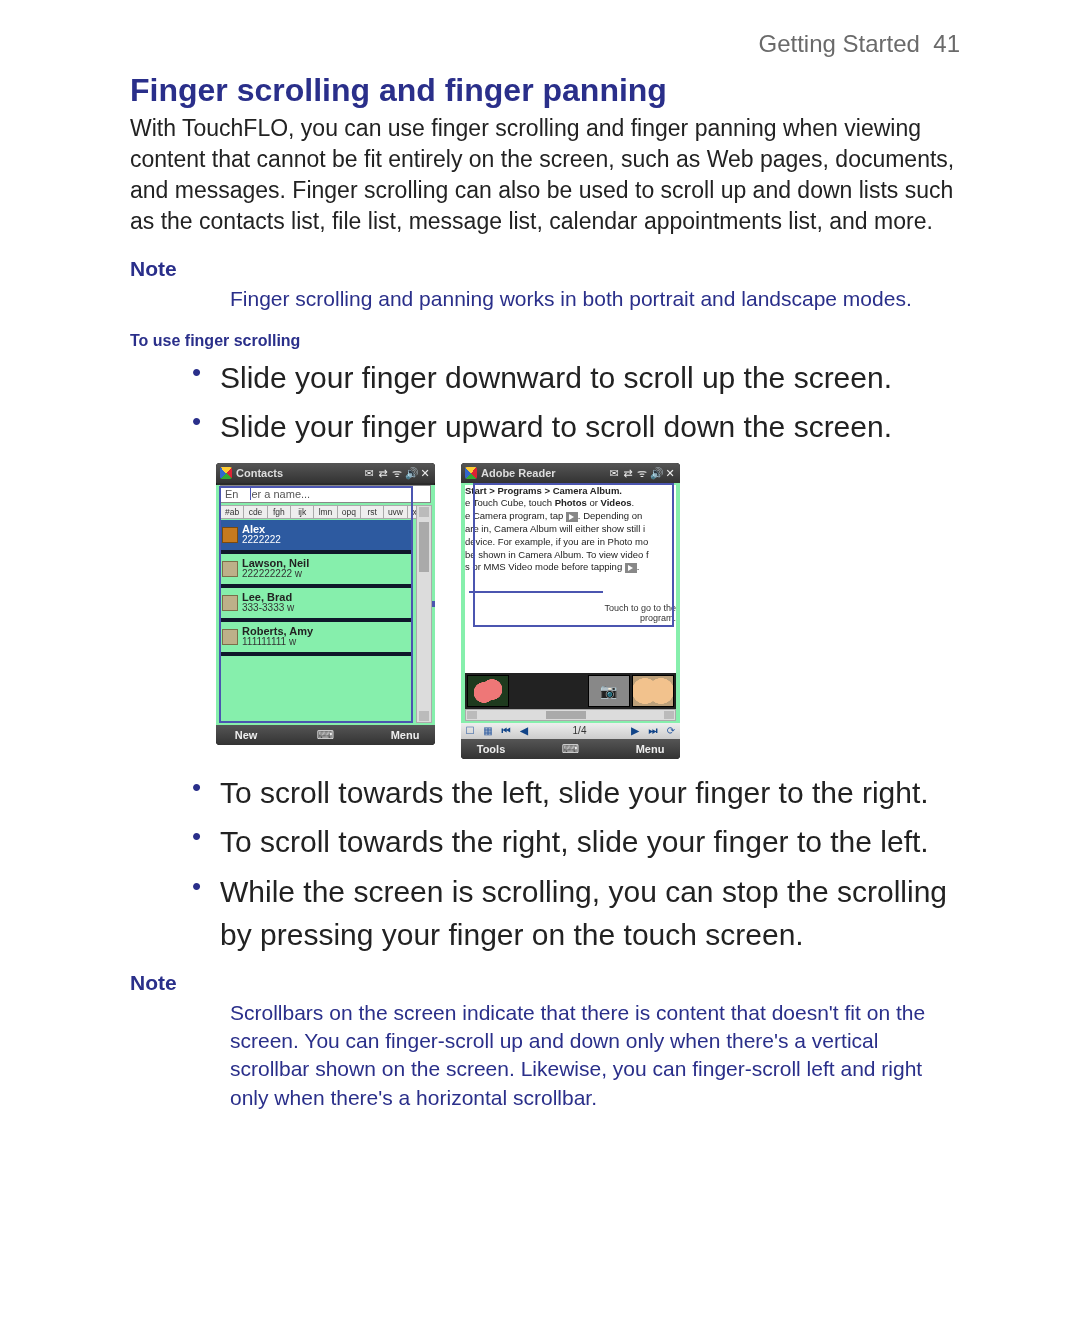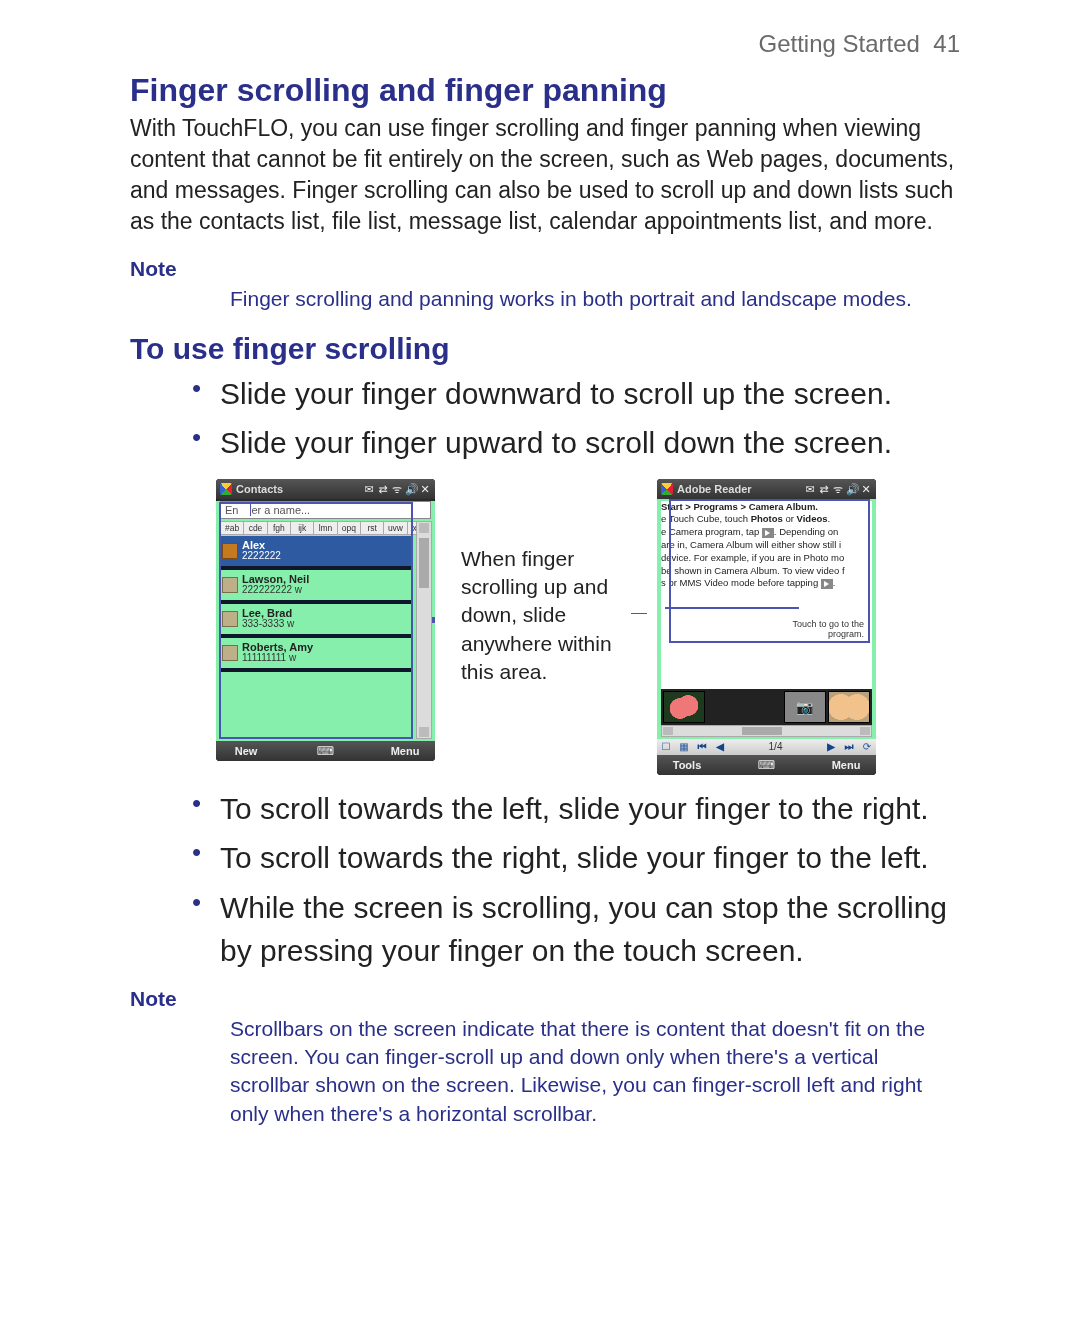--- a/index.html
+++ b/index.html
@@ -45,21 +45,21 @@
     font-weight: 700;
     min-width: 60px;
   }
   .note-text {
     color: #2a2f8a;
     line-height: 1.35;
     margin-top: 28px;
   }
   h3.sub-title {
     margin: 8px 0 2px 0;
-    font-size: 30px;
+    font-size: 16px;
     font-weight: 700;
     color: #2a2f8a;
   }
   ul.bullets {
     margin: 4px 0 14px 0;
     padding-left: 90px;
     list-style: none;
   }
   ul.bullets > li {
     position: relative;
@@ -276,21 +276,21 @@
   .play-icon::after {
     content: "";
     position: absolute;
     left: 3px; top: 2px;
     border-left: 5px solid #fff;
     border-top: 3px solid transparent;
     border-bottom: 3px solid transparent;
   }
   .touch-line {
     position: absolute;
-    right: 8px; top: 118px;
+    right: 0; top: 118px;
     font-size: 9px;
     color: #333;
     text-align: right;
     line-height: 1.15;
   }
   .reader-toolbar {
     position: absolute;
     left: 4px; right: 4px; bottom: 32px;
     height: 18px;
     background: #e4e4e4;
@@ -475,24 +475,20 @@
             <div class="thumb"></div>
           </div>
       </div>
       <div class="softbar">
         <div class="sb-left">New</div>
         <div class="sb-mid">⌨</div>
         <div class="sb-right">Menu</div>
       </div>
     </div>
 
-    <div class="caption">
-      <span>When finger scrolling up and down, slide anywhere within this area.</span>
-      <span class="leader"></span>
-    </div>
 
     <div class="phone">
       <div class="statusbar">
         <span class="win-flag"></span>
         <span class="stat-title">Adobe Reader</span>
         <span class="stat-icons">
           <span>✉</span>
           <span>⇄</span>
           <span>ᯤ</span>
           <span>🔊</span>

